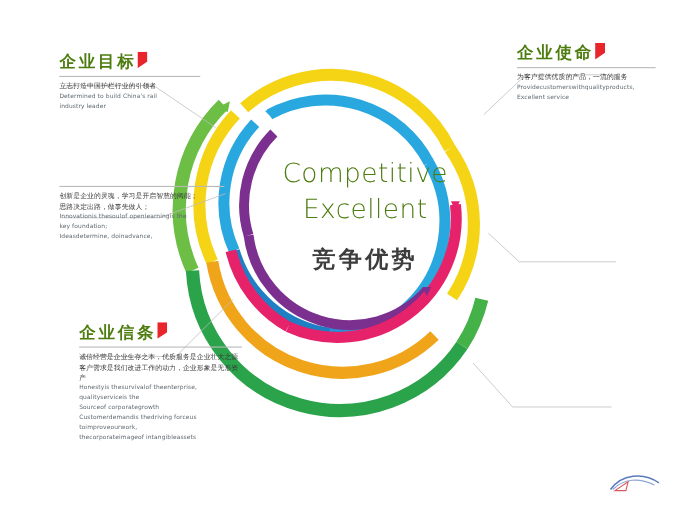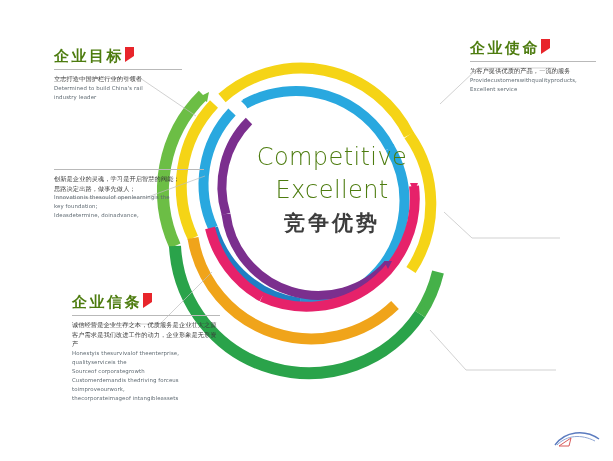--- a/index.html
+++ b/index.html
@@ -52,21 +52,21 @@
   .center-en-2 {
     margin-top: 1px;
   }
   .center-cn {
     font-family: "DejaVu Sans", sans-serif;
     font-weight: 700;
     font-size: 21px;
     line-height: 24px;
     letter-spacing: 3px;
     color: #3d3d3d;
-    margin-top: 5px;
+    margin-top: 18px;
   }
 
   
   .callout {
     position: absolute;
     width: 160px;
   }
   .callout.right { width: 165px; }
 
   .callout-head {

